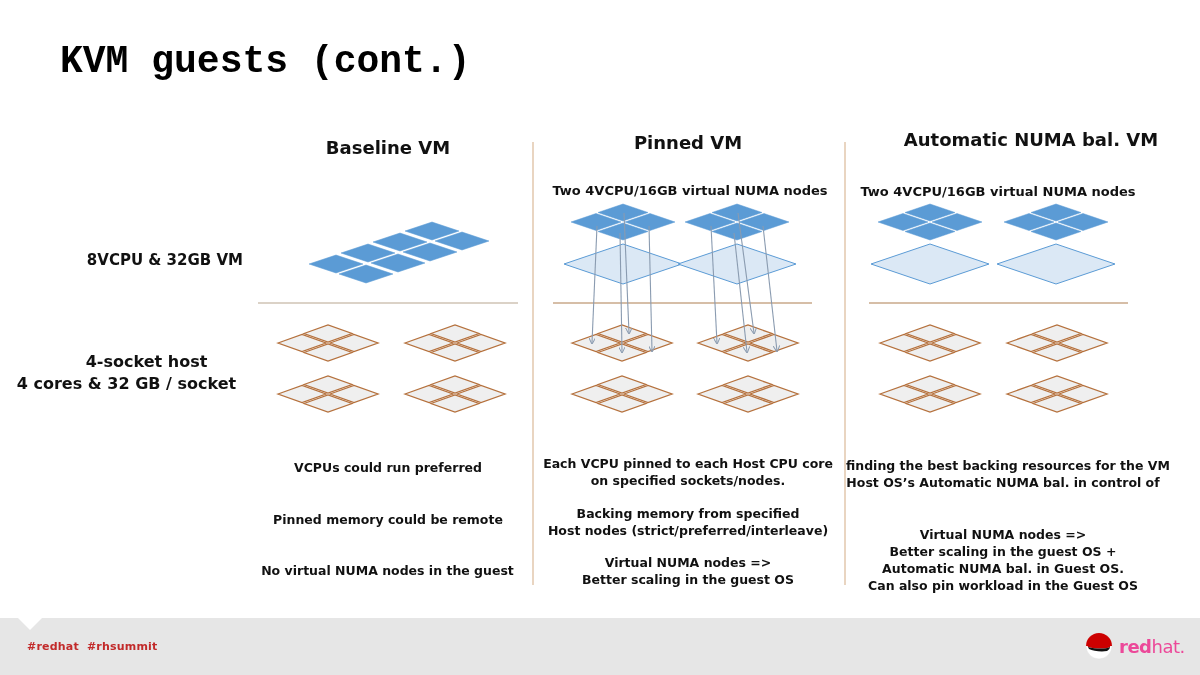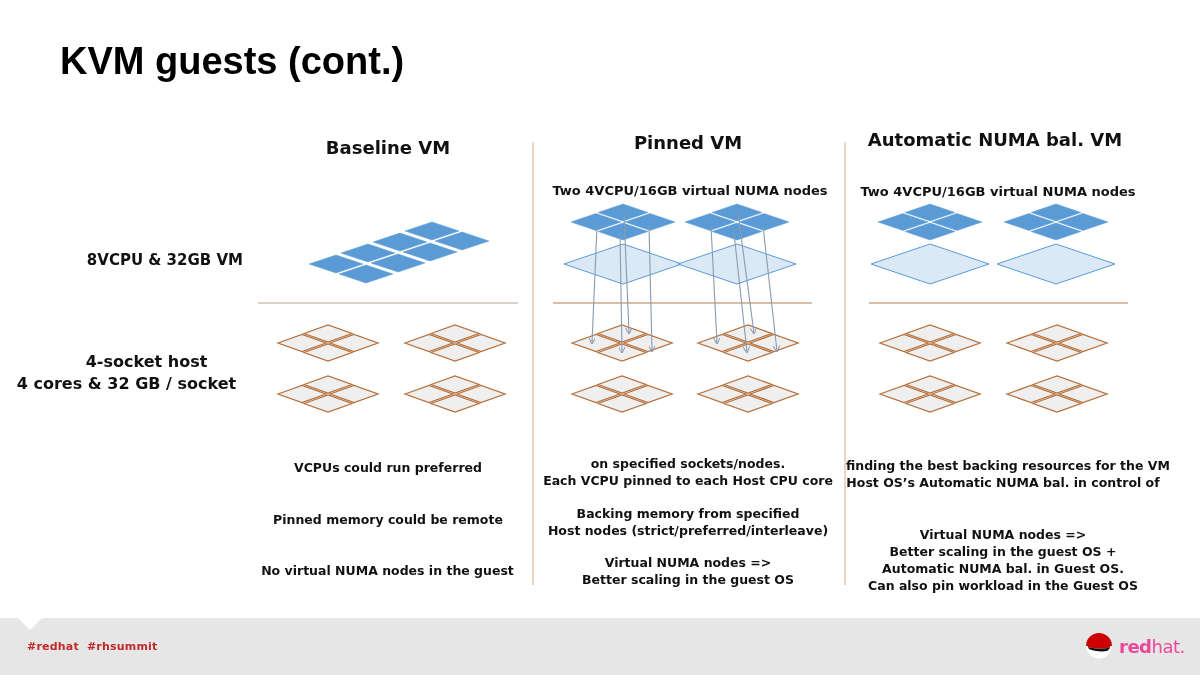--- a/index.html
+++ b/index.html
@@ -1,17 +1,17 @@
 <!DOCTYPE html>
 <html><head>
 <meta charset="utf-8">
 <style>
   html, body { margin: 0; padding: 0; }
   body { width: 1200px; height: 675px; position: relative; background: #ffffff; overflow: hidden; font-family: "Liberation Sans", sans-serif; }
-  .title { position: absolute; left: 60px; top: 40px; font-size: 38px; font-weight: bold; color: #000; font-family: Liberation Sans, sans-serif; }
+  .title { position: absolute; left: 60px; top: 40px; font-size: 38px; font-weight: bold; color: #000; font-family: Liberation Mono, monospace; }
   .lbl { position: absolute; font-family: "DejaVu Sans", sans-serif; font-weight: bold; color: #111; text-align: center; white-space: nowrap; }
   .colhead { font-size: 18px; }
   .sub { font-size: 13px; }
   .note { font-size: 12.5px; line-height: 17px; }
   .rowlbl { font-size: 15px; line-height: 22px; text-align: right; }
   .footer { position: absolute; left: 0; top: 618px; width: 1200px; height: 57px; background: #e6e6e6; }
   .notch { position: absolute; left: 18px; top: 618px; width: 0; height: 0; border-left: 12px solid transparent; border-right: 12px solid transparent; border-top: 12px solid #ffffff; }
   .tags { position: absolute; left: 27px; top: 640px; font-size: 11px; font-weight: bold; color: #c22a2a; font-family: "DejaVu Sans", sans-serif; letter-spacing: 0.2px; }
   .logo { position: absolute; left: 1084px; top: 632px; display: flex; align-items: center; }
   .logo-text { font-family: "DejaVu Sans", sans-serif; font-size: 18px; color: #ec4899; margin-left: 5px; letter-spacing: -0.5px; }
@@ -26,21 +26,21 @@
 <div class="lbl rowlbl" style="left:40px; top:249px; width:203px;">
   <span>8VCPU &amp; 32GB VM</span>
 </div>
 <div class="lbl rowlbl" style="left:10px; top:351px; width:233px; text-align:center; font-size:16px;">
   <div style="padding-left:40px;">4-socket host</div>
   <div>4 cores &amp; 32 GB / socket</div>
 </div>
 
 <div class="lbl colhead" style="left:288px; top:137px; width:200px;">Baseline VM</div>
 <div class="lbl colhead" style="left:588px; top:132px; width:200px;">Pinned VM</div>
-<div class="lbl colhead" style="left:860px; top:129px; width:270px;">Automatic NUMA bal. VM</div>
+<div class="lbl colhead" style="left:896px; top:129px; width:270px;">Automatic NUMA bal. VM</div>
 
 <div class="lbl sub" style="left:540px; top:183px; width:300px;">Two 4VCPU/16GB virtual NUMA nodes</div>
 <div class="lbl sub" style="left:848px; top:184px; width:300px;">Two 4VCPU/16GB virtual NUMA nodes</div>
 
 <svg class="diag" width="1200" height="620" viewBox="0 0 1200 620">
   <defs>
     <marker id="arrowhead" viewBox="0 0 10 10" refX="8" refY="5" markerWidth="6" markerHeight="6" orient="auto">
       <path d="M0,0 L10,5 L0,10" fill="none" stroke="#8a9bb0" stroke-width="1.5"></path>
     </marker>
   </defs>
@@ -145,22 +145,22 @@
   <div>VCPUs could run preferred</div>
 </div>
 <div class="lbl note" style="left:258px; top:511px; width:260px;">
   <div>Pinned memory could be remote</div>
 </div>
 <div class="lbl note" style="left:250px; top:562px; width:275px;">
   <div>No virtual NUMA nodes in the guest</div>
 </div>
 
 <div class="lbl note" style="left:538px; top:455px; width:300px;">
+  <div>Each VCPU pinned to each Host CPU core</div>
   <div>on specified sockets/nodes.</div>
-  <div>Each VCPU pinned to each Host CPU core</div>
 </div>
 <div class="lbl note" style="left:538px; top:505px; width:300px;">
   <div>Backing memory from specified</div>
   <div>Host nodes (strict/preferred/interleave)</div>
 </div>
 <div class="lbl note" style="left:538px; top:554px; width:300px;">
   <div>Virtual NUMA nodes =&gt;</div>
   <div>Better scaling in the guest OS</div>
 </div>
 

